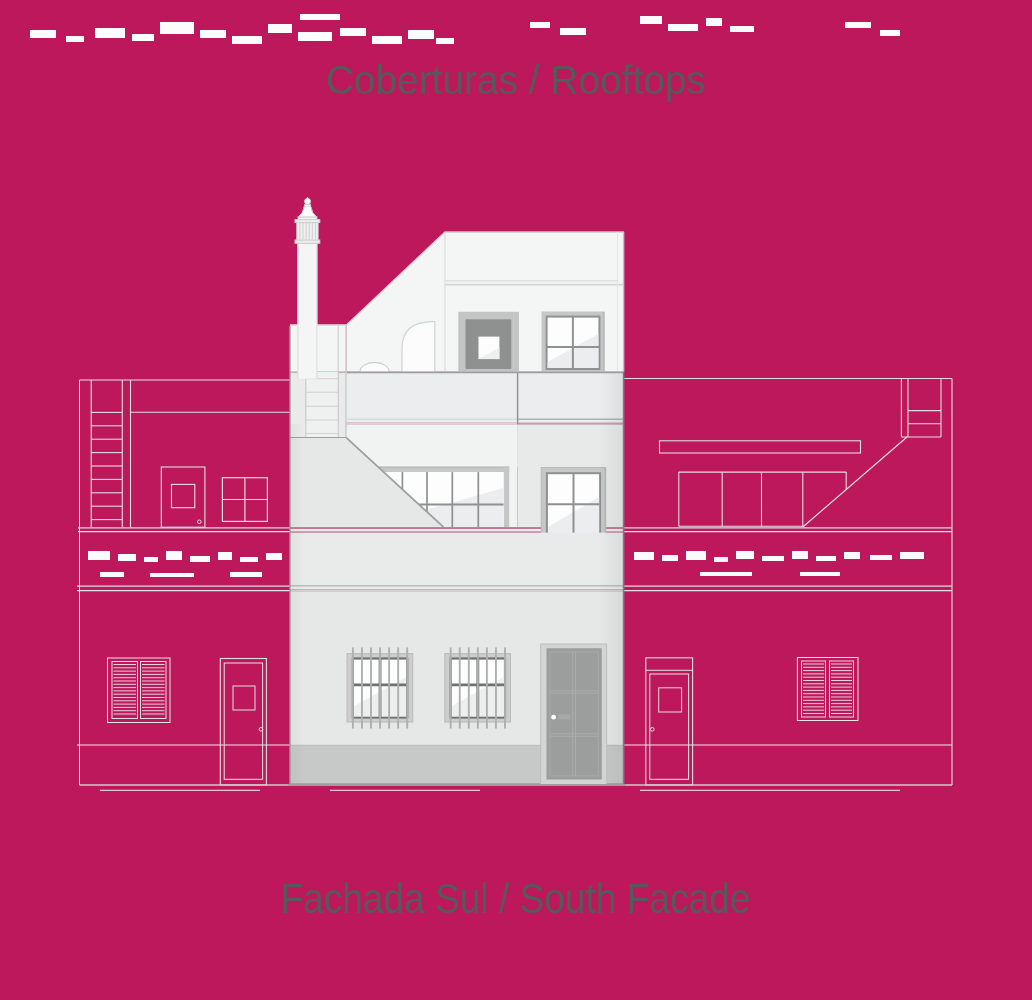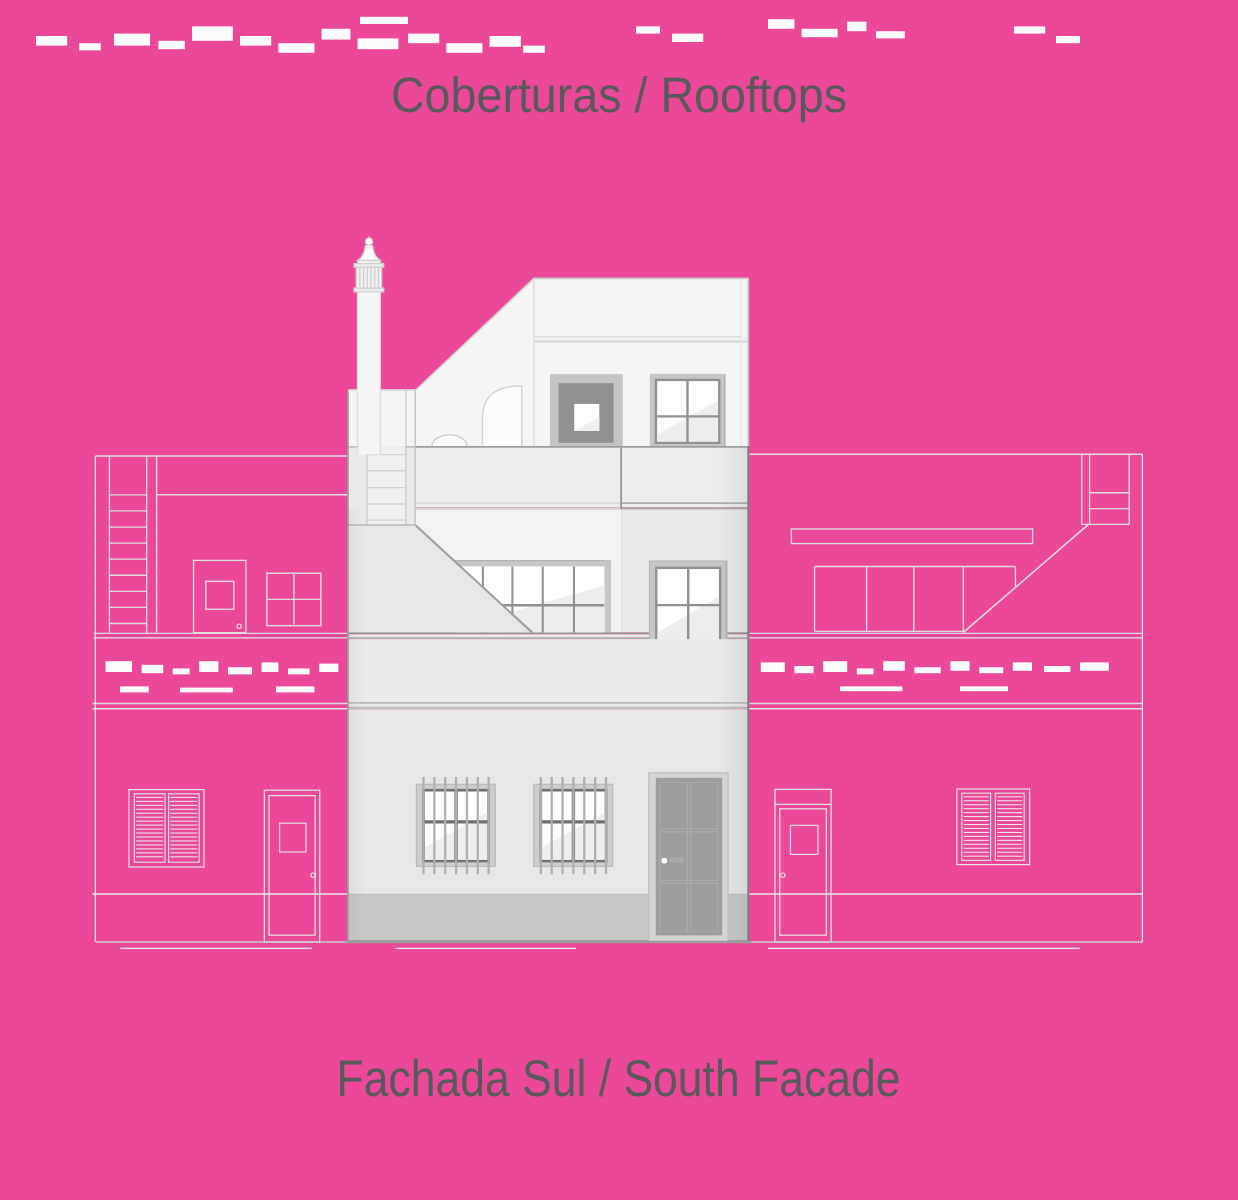--- a/index.html
+++ b/index.html
@@ -1,16 +1,16 @@
 <!DOCTYPE html>
 <html><head>
 <meta charset="utf-8">
 <style>
   html,body { margin:0; padding:0; background:#ffffff; }
-  #page { position:relative; width:1032px; height:1000px; background:#ec4899;
+  #page { position:relative; width:1032px; height:1000px; background:#be185d;
            font-family:"Liberation Sans", sans-serif; overflow:hidden; }
   svg { position:absolute; top:0; left:0; }
 </style>
 </head>
 <body>
 <div id="page">
 <svg width="1032" height="1000" viewBox="0 0 1032 1000">
 <defs>
         <linearGradient id="gradR" x1="0" y1="0" x2="1" y2="0">
           <stop offset="0" stop-color="#555555" stop-opacity="0"></stop>

